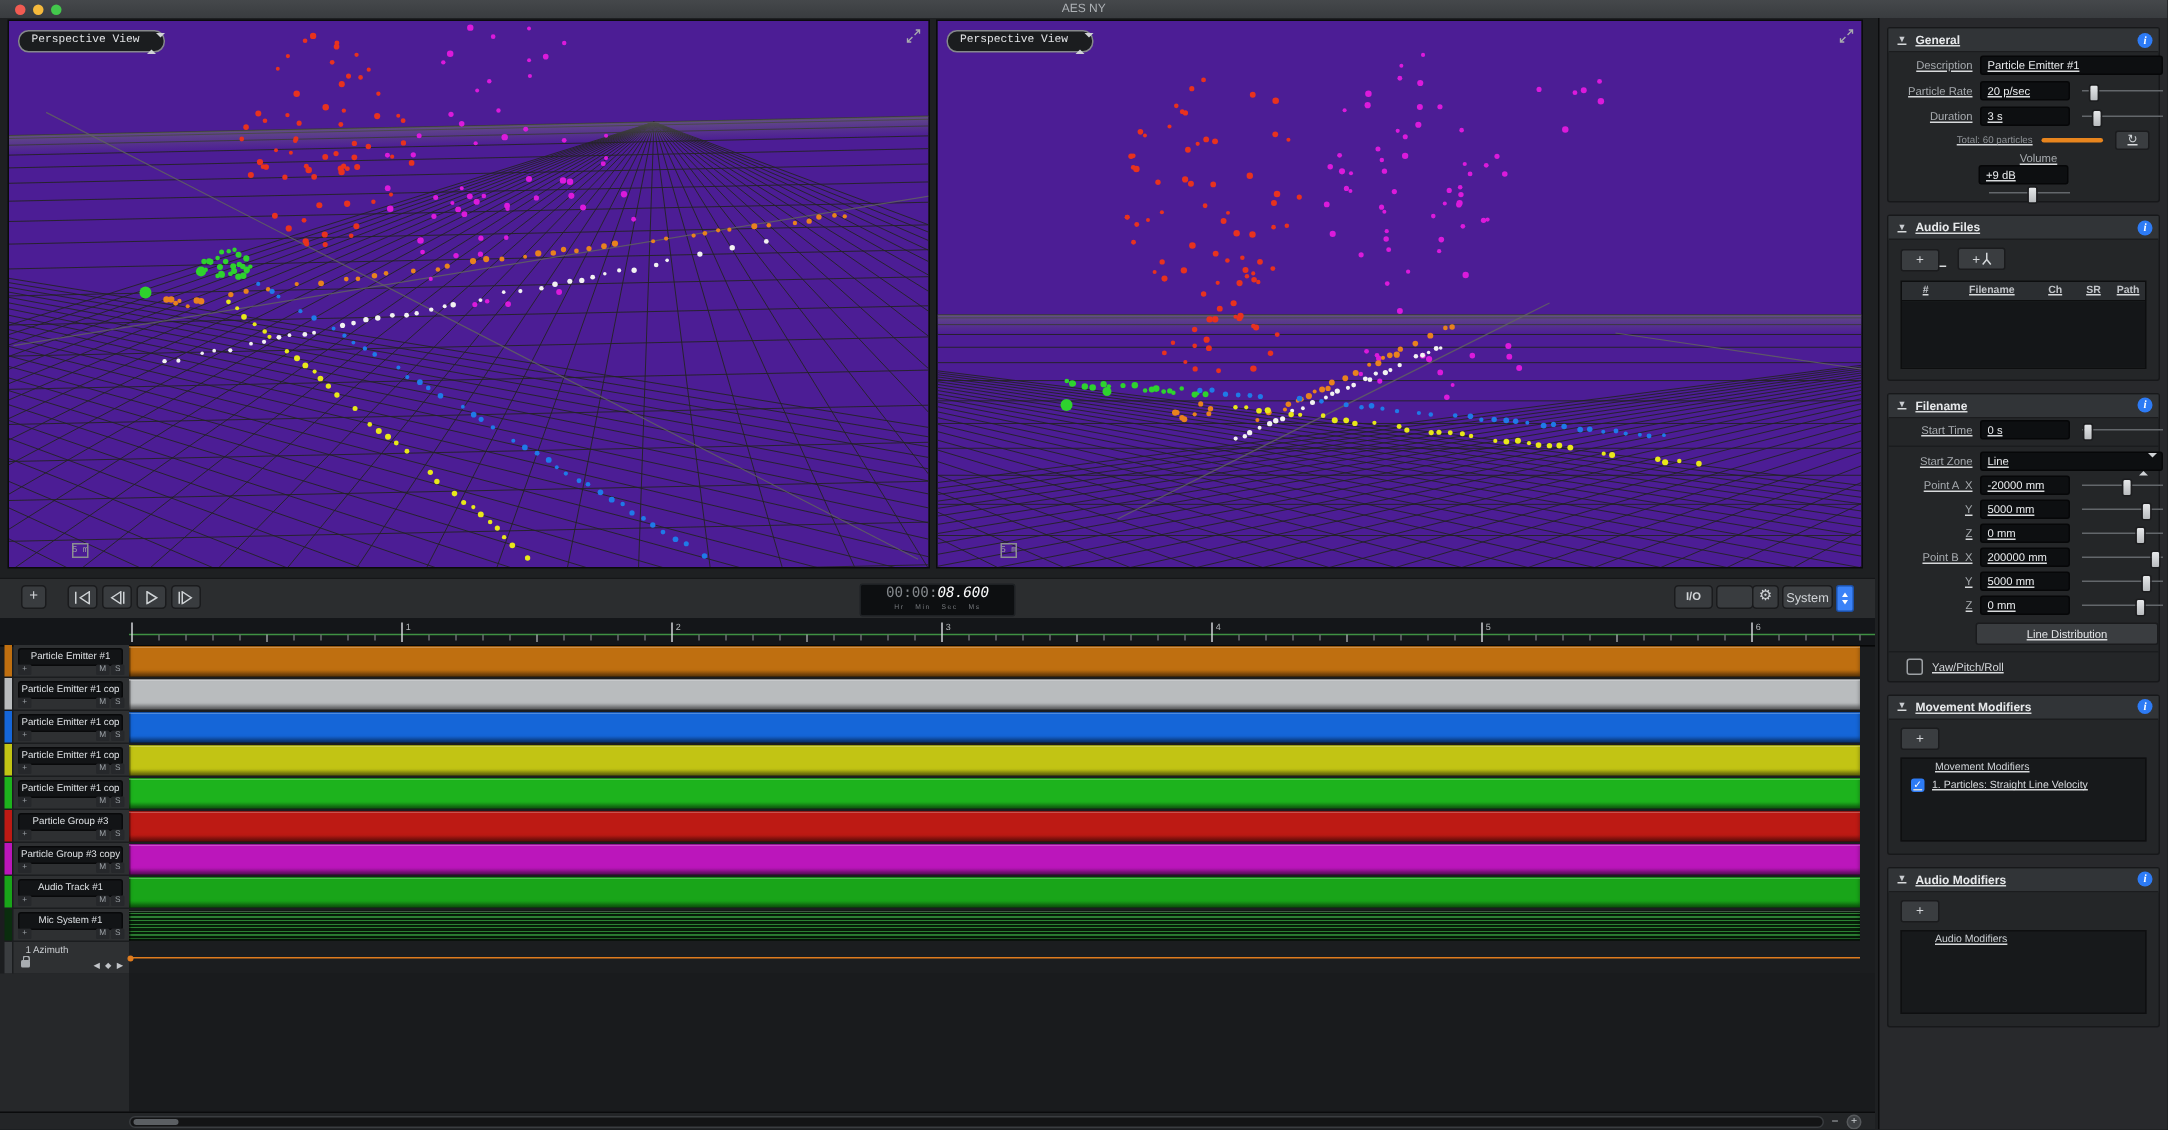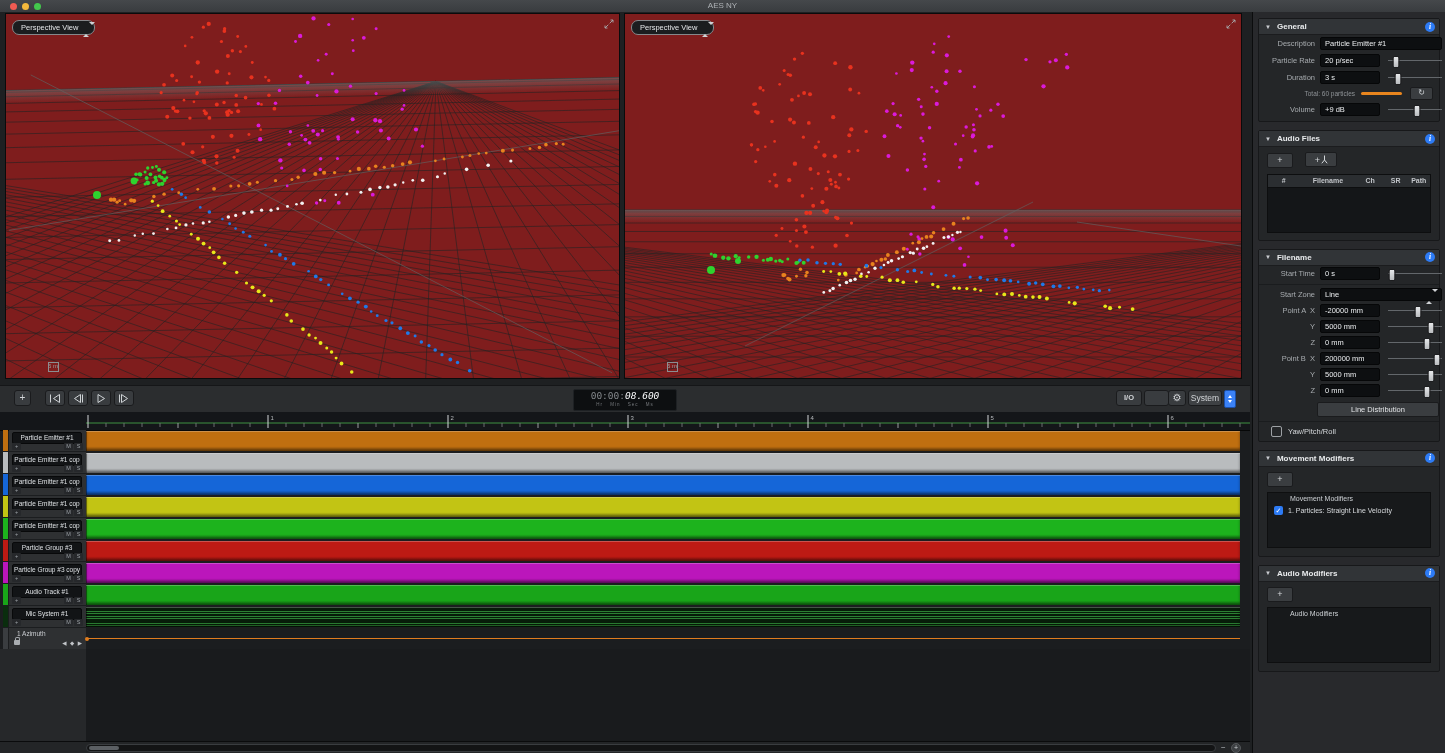--- a/index.html
+++ b/index.html
@@ -6,39 +6,39 @@
     font-family:"Liberation Sans",sans-serif;position:relative;color:#d8dadc;}
   .abs{position:absolute;}
   
   #titlebar{left:0;top:0;width:1445px;height:12px;background:linear-gradient(#45484b,#393c3f);}
   .tl{width:7px;height:7px;border-radius:50%;top:2.5px;}
   #tl-close{left:10px;background:#f15b52;}
   #tl-min{left:22px;background:#f5b93c;}
   #tl-max{left:34px;background:#43c84c;}
   #win-title{left:0;top:0;width:100%;text-align:center;font-size:8px;line-height:12px;color:#aeb2b6;}
   
-  .viewport{background:#7f1d1d;outline:1px solid #0a0b0c;overflow:hidden;}
+  .viewport{background:#4c1d95;outline:1px solid #0a0b0c;overflow:hidden;font-family:Liberation Mono, monospace;}
   #viewL{left:6px;top:14px;width:613px;height:364px;}
   #viewR{left:625px;top:14px;width:616px;height:364px;}
   .vp-pill{left:6px;top:6px;height:13px;padding:0 16px 0 8px;border:1px solid #85888b;border-radius:7px;
     background:#1b1d1f;color:#e3e5e7;font-size:7.5px;line-height:13px;z-index:5;}
   .vp-pill .stp{position:absolute;right:5px;top:2px;width:6px;height:9px;}
   .tri-u{width:0;height:0;border-left:3px solid transparent;border-right:3px solid transparent;border-bottom:3px solid #cfd2d5;margin-bottom:2px;}
   .tri-d{width:0;height:0;border-left:3px solid transparent;border-right:3px solid transparent;border-top:3px solid #cfd2d5;}
   .vp-expand{right:5px;top:5px;width:10px;height:10px;z-index:5;}
   .vp-scale{left:28px;bottom:7px;height:9px;z-index:5;font-size:6px;color:#9b9ea1;line-height:9px;}
   .vp-scale .sq{position:absolute;left:0;top:0;width:9px;height:8px;border:1px solid #8b8e91;}
   .vp-scale span{margin-left:14px;}
   .vpsvg{position:absolute;left:0;top:0;}
   
   #panel{left:1252px;top:12px;width:193px;height:741px;background:#28292c;border-left:1px solid #0b0c0d;box-sizing:border-box;}
   #panel-title-row{height:28px;background:#222427;border-bottom:1px solid #191a1c;position:relative;}
   #panel-title{font-size:12px;font-weight:bold;color:#f2f4f6;line-height:28px;margin-left:12px;}
   #panel-version{position:absolute;right:8px;top:10px;font-size:7px;color:#b4b8bd;}
-  .section{margin:6px 5px 8px 5px;background:#242628;border:1px solid #17181a;border-radius:2px;}
+  .section{margin:6px 5px 8px 5px;background:#242628;border:1px solid #17181a;border-radius:2px;text-decoration:underline;}
   .sec-h{height:15px;background:#313437;display:flex;align-items:center;position:relative;border-bottom:1px solid #1b1c1e;}
   .sec-h .disc{font-size:6px;color:#c9ccd0;margin:0 6px 0 6px;}
   .sec-h .sec-t{font-size:8px;font-weight:bold;color:#e8eaec;}
   .info{position:absolute;right:4px;top:2.5px;width:10px;height:10px;border-radius:50%;background:#2d7bf5;
     color:#fff;font-family:"Liberation Serif",serif;font-style:italic;font-weight:bold;font-size:7.5px;
     text-align:center;line-height:10px;}
   .prow{display:flex;align-items:center;height:17px;padding:0 6px;position:relative;}
   .plabel{width:50px;text-align:right;font-size:7.5px;color:#a7abaf;margin-right:5px;flex:none;}
   .pre{white-space:pre;}
   .pinput{height:11px;background:#0d0f11;border:1px solid #060708;border-radius:2px;color:#e9ebed;
@@ -1208,21 +1208,21 @@
       <div class="pinput pin-sm">3 s</div>
       <div class="pslider">
           <span class="pthumb" style="left: 18%;"></span>
         </div>
     </div>
     <div class="totrow">
       <span id="total-label">Total: 60 particles</span>
       <span id="total-bar"></span>
       <span id="refresh-btn">↻</span>
     </div>
-    <div class="prow" style="margin-bottom:3px;">
+    <div class="prow" style="margin-bottom:16px;flex-direction:column;">
       <span class="plabel">Volume</span>
       <div class="pinput pin-sm">+9 dB</div>
       <div class="pslider">
           <span class="pthumb" style="left: 54%;"></span>
         </div>
     </div>
   </div>
 
   <div class="section">
     <div class="sec-h">

